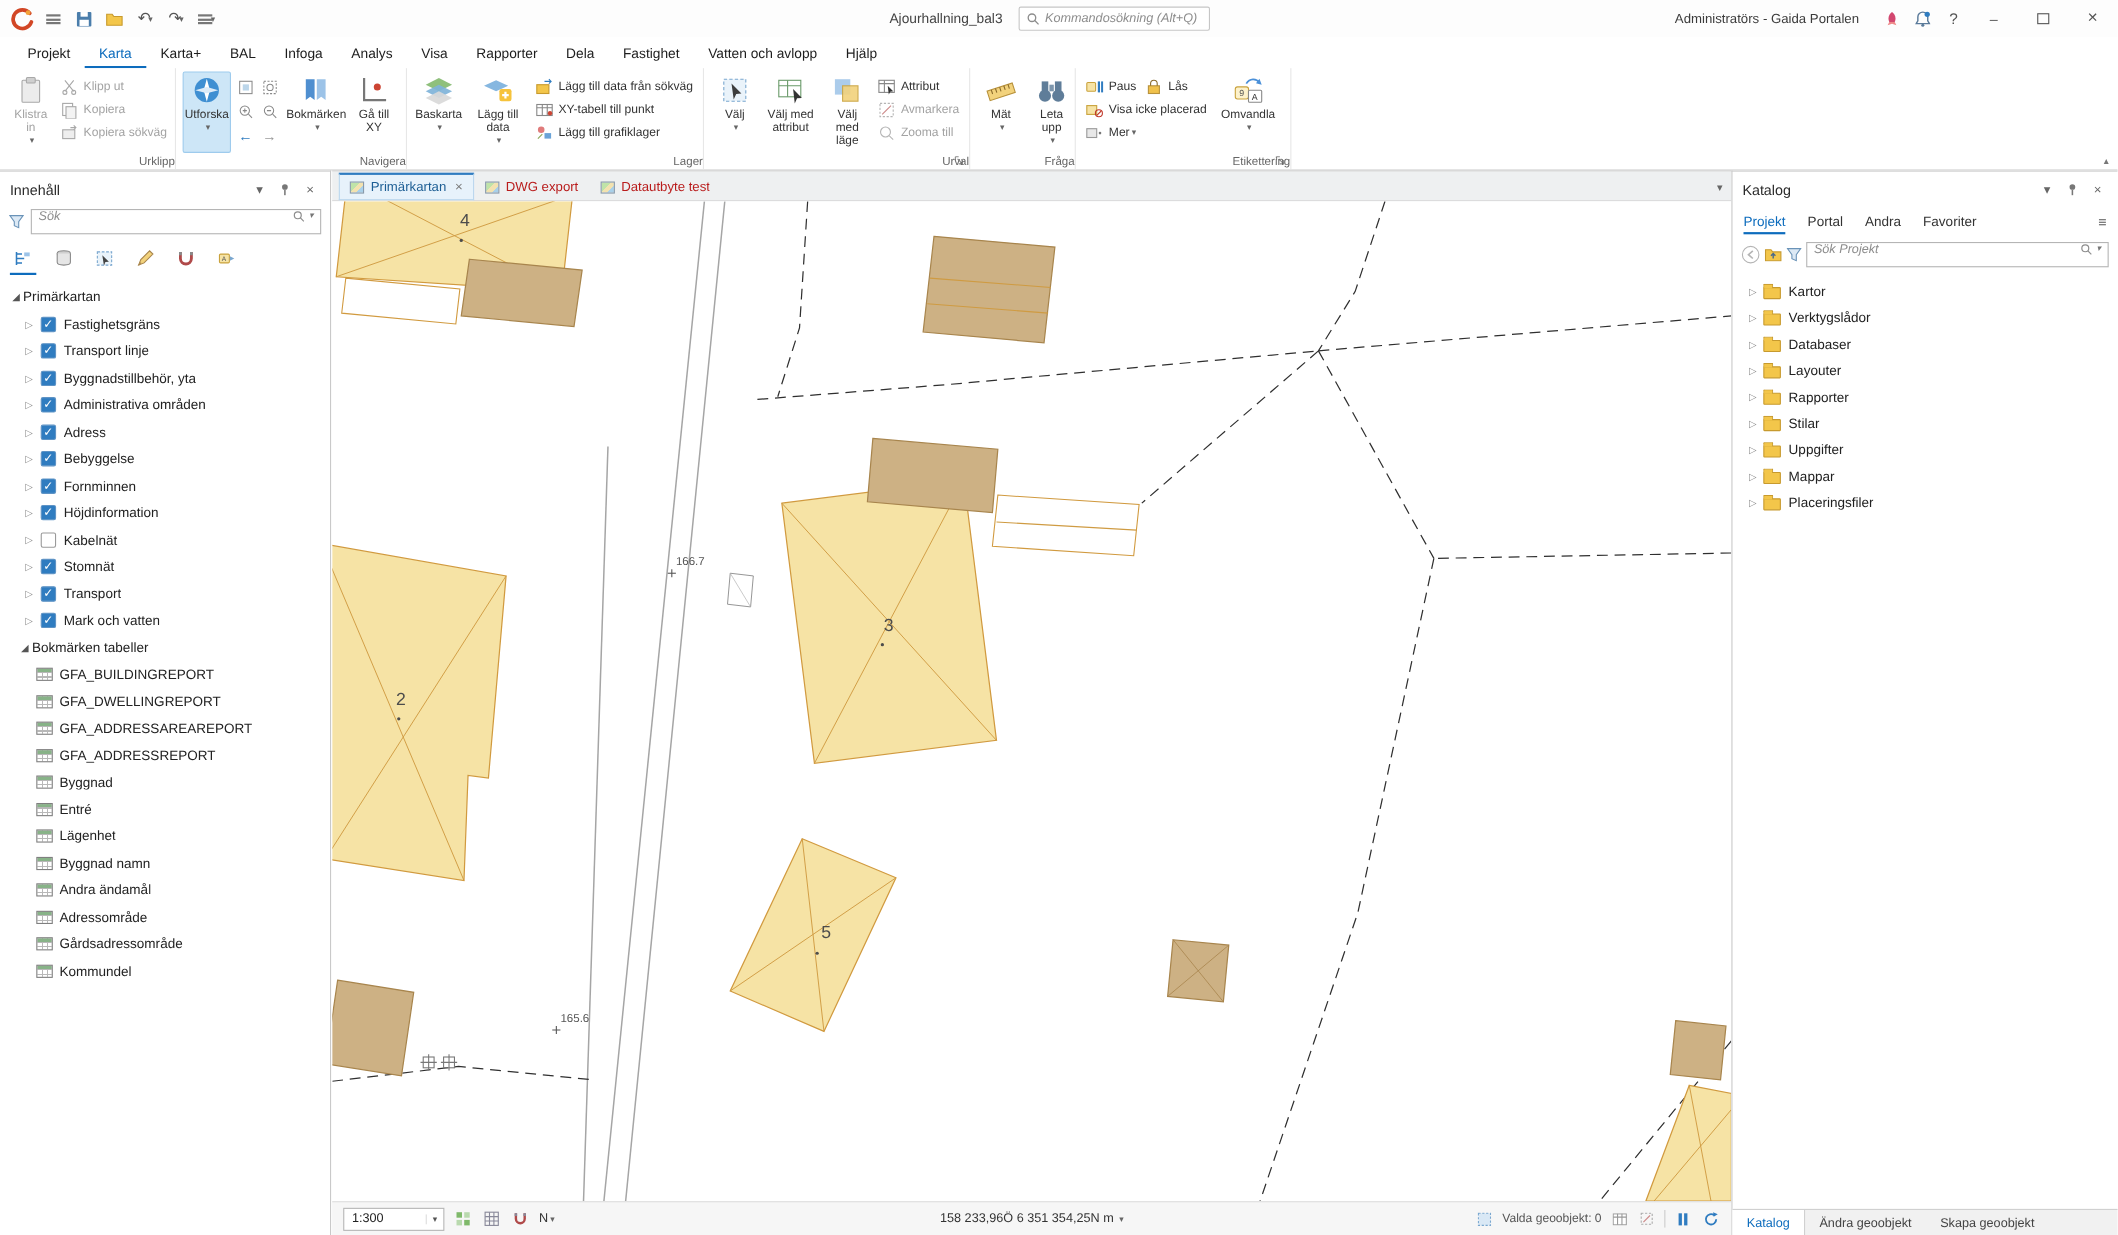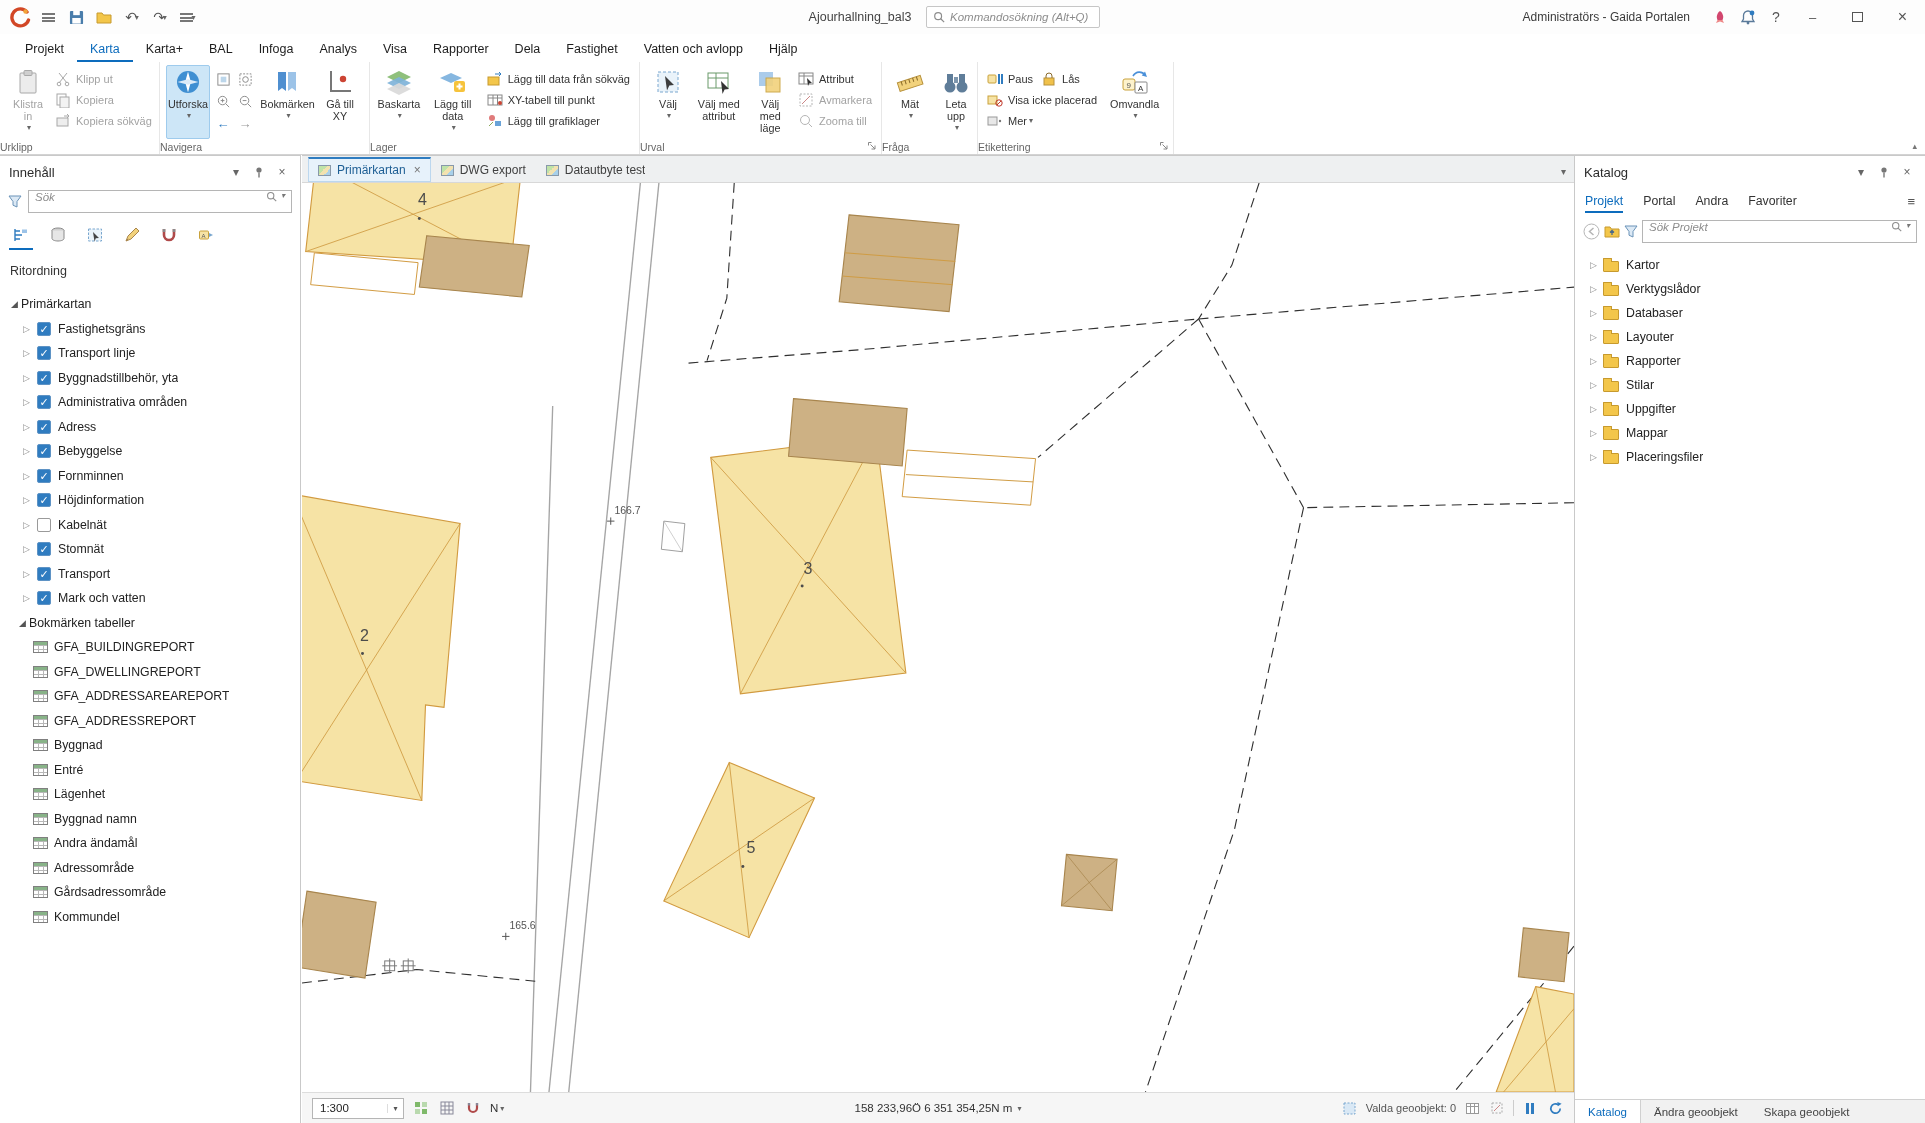--- a/index.html
+++ b/index.html
@@ -24,21 +24,21 @@
 .maxbox{width:11px;height:10px;border:1px solid #555}
 
 
 .ribbon-tabs{position:absolute;top:34px;left:0;width:1925px;height:28px;background:#fff;display:flex;align-items:flex-end;padding-left:12px}
 .rtab{padding:5px 13px 6px;font-size:12.5px;color:#1d1d1d;white-space:nowrap}
 .rtab.active{color:#0d6cbd;border-bottom:2px solid #0d6cbd;padding-bottom:4px}
 
 
 .ribbon{position:absolute;top:62px;left:0;width:1925px;height:93px;background:#fff;border-bottom:1px solid #d3d3d3;display:flex}
 .rgroup{position:relative;height:100%;border-right:1px solid #e7e7e7;padding:3px 5px 16px 5px;display:flex;align-items:flex-start}
-.rgroup-label{position:absolute;bottom:1px;left:0;right:0;text-align:left;font-size:10.5px;color:#666}
+.rgroup-label{position:absolute;bottom:1px;left:0;right:0;text-align:right;font-size:10.5px;color:#666}
 .rlauncher{position:absolute;bottom:2px;right:3px;width:11px;height:11px}
 .rbig{min-width:44px;max-width:58px;height:74px;display:flex;flex-direction:column;align-items:center;text-align:center;font-size:10.8px;line-height:12px;color:#333;padding:2px 1px;margin:0 1px;border:1px solid transparent}
 .rbig .ric{width:28px;height:28px;margin-bottom:2px;flex:none}
 .rbig.selected{background:#cde6f7;border:1px solid #9ecbed;border-radius:2px}
 .rsmallcol{display:flex;flex-direction:column;padding-top:3px}
 .rsmall{display:flex;align-items:center;height:21px;font-size:11px;color:#333;padding:0 4px;white-space:nowrap}
 .ric16{width:16px;height:16px;margin-right:5px;flex:none}
 .disabled{color:#a3a3a3!important}
 .nav-grid{display:grid;grid-template-columns:20px 20px;grid-auto-rows:20px;gap:2px;padding:4px 4px 0 2px}
 .ngi{display:flex;align-items:center;justify-content:center;font-size:13px;color:#777}
@@ -70,21 +70,21 @@
 .cb.un{background:#fff;border-color:#9a9a9a}
 .ticon{width:15px;height:12px;margin:0 6px 0 3px;border:1px solid #7f7f7f;flex:none;background:
  linear-gradient(#88b388 0 3px, rgba(0,0,0,0) 3px),
  repeating-linear-gradient(180deg, rgba(0,0,0,0) 0 3px, #b8b8b8 3px 4px),
  repeating-linear-gradient(90deg, rgba(0,0,0,0) 0 4px, #b8b8b8 4px 5px),#fff}
 
 
 .map-region{position:absolute;left:302px;top:155px;width:1272px;bottom:0;display:flex;flex-direction:column;border-top:1px solid #c9c9c9}
 .map-tabbar{height:27px;background:#eef0f1;border-bottom:1px solid #d8d8d8;display:flex;align-items:flex-end;padding-left:6px;position:relative}
 #mtabs-mount{display:flex;align-items:flex-end}
-.mtab{height:25px;display:flex;align-items:center;padding:0 9px;font-size:12px;color:#404040;gap:6px;border:1px solid transparent;border-bottom:none;white-space:nowrap}
+.mtab{height:25px;display:flex;align-items:center;padding:0 9px;font-size:12px;color:#b91c1c;gap:6px;border:1px solid transparent;border-bottom:none;white-space:nowrap}
 .mtab.active{background:#e7f2fb;border:1px solid #bcd7ee;border-top:2px solid #2f7cc0;color:#1d5e94}
 .mclose{color:#777;font-size:12px;margin-left:2px}
 .mapicon{width:13px;height:11px;border:1px solid #8899aa;background:linear-gradient(135deg,#bfe3a8 0 40%,#f2e2b0 40% 70%,#a8d0ea 70%);flex:none}
 .mtab-chevron{position:absolute;right:8px;bottom:5px;color:#666;font-size:10px}
 .map-viewport{flex:1;position:relative;background:#fff;overflow:hidden}
 .map-svg{position:absolute;left:0;top:0;width:100%;height:100%}
 .by{fill:#f6e3a5;stroke:#d19a3f;stroke-width:0.9}
 .bx{stroke:#cf9b42;stroke-width:0.7}
 .bt{fill:#cdb184;stroke:#a8854d;stroke-width:0.9}
 .bo{fill:#ffffff;stroke:#d19a3f;stroke-width:0.8}
@@ -595,21 +595,20 @@
         </svg>
       </span>
     <span class="vicon">
         <svg width="18" height="18" viewBox="0 0 18 18">
           <rect x="2.5" y="5" width="9" height="8" rx="1" fill="#f6e3a5" stroke="#c9a23c"></rect>
           <text x="4.5" y="11.5" font-size="6" fill="#555">A</text>
           <path d="M12 7l4 2-4 2" fill="#7aa7cf"></path>
         </svg>
       </span>
   </div>
-  <div class="order-label">Ritordning</div>
 
   <div class="tree">
     <div class="trow rootrow">
       <span class="tw exp">◢</span>
       <span class="lab">Primärkartan</span>
     </div>
     <div id="layers-mount">
         <div class="trow lrow">
     <span class="tw">▷</span>
     <span class="cb">✓</span>

